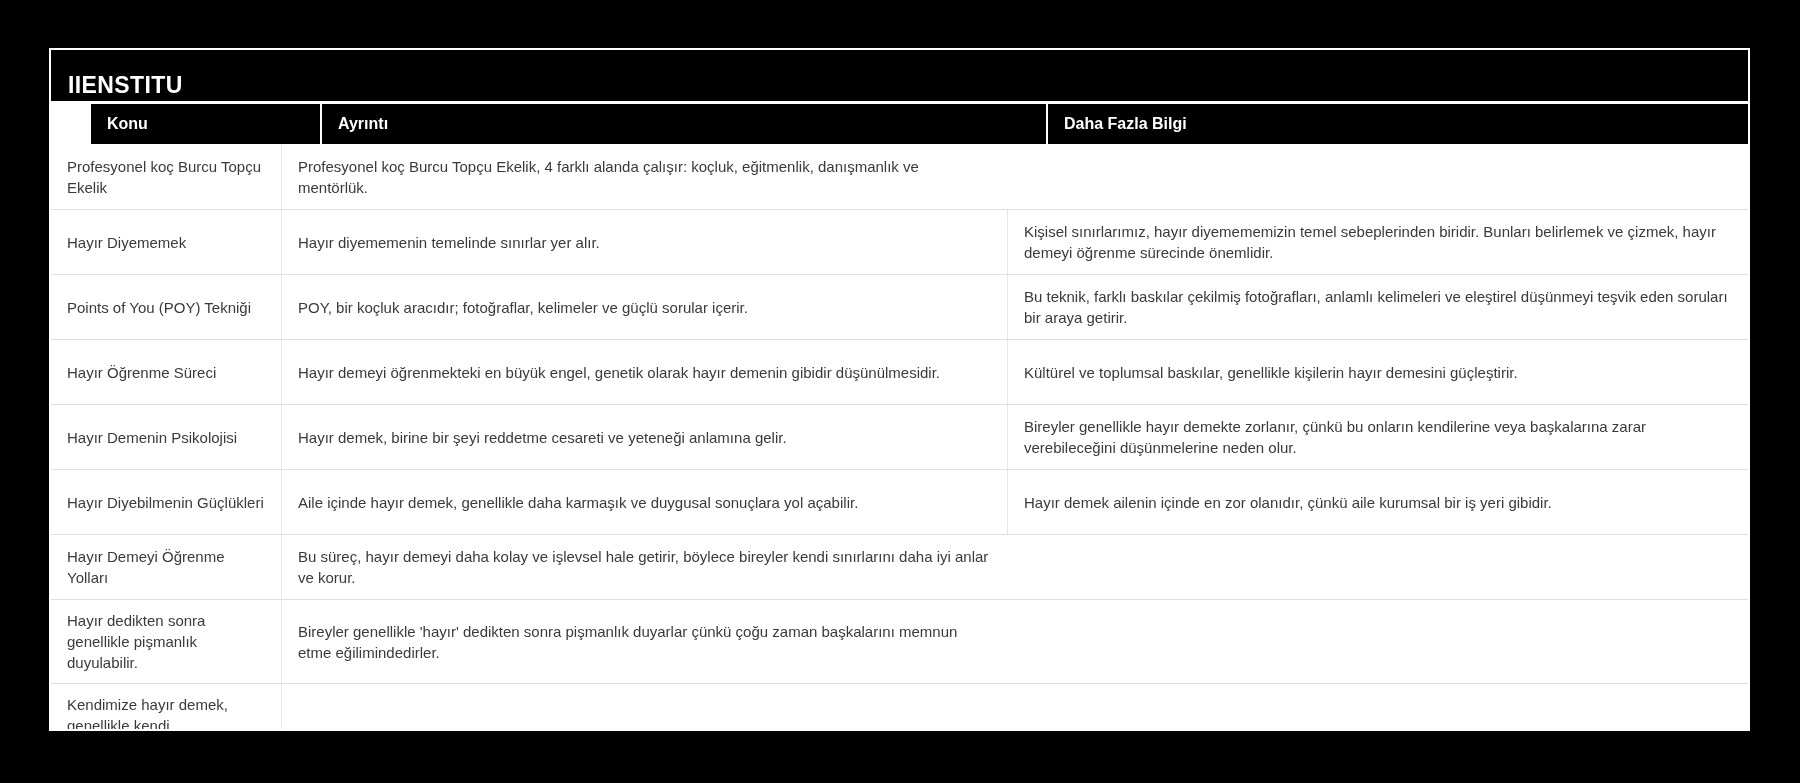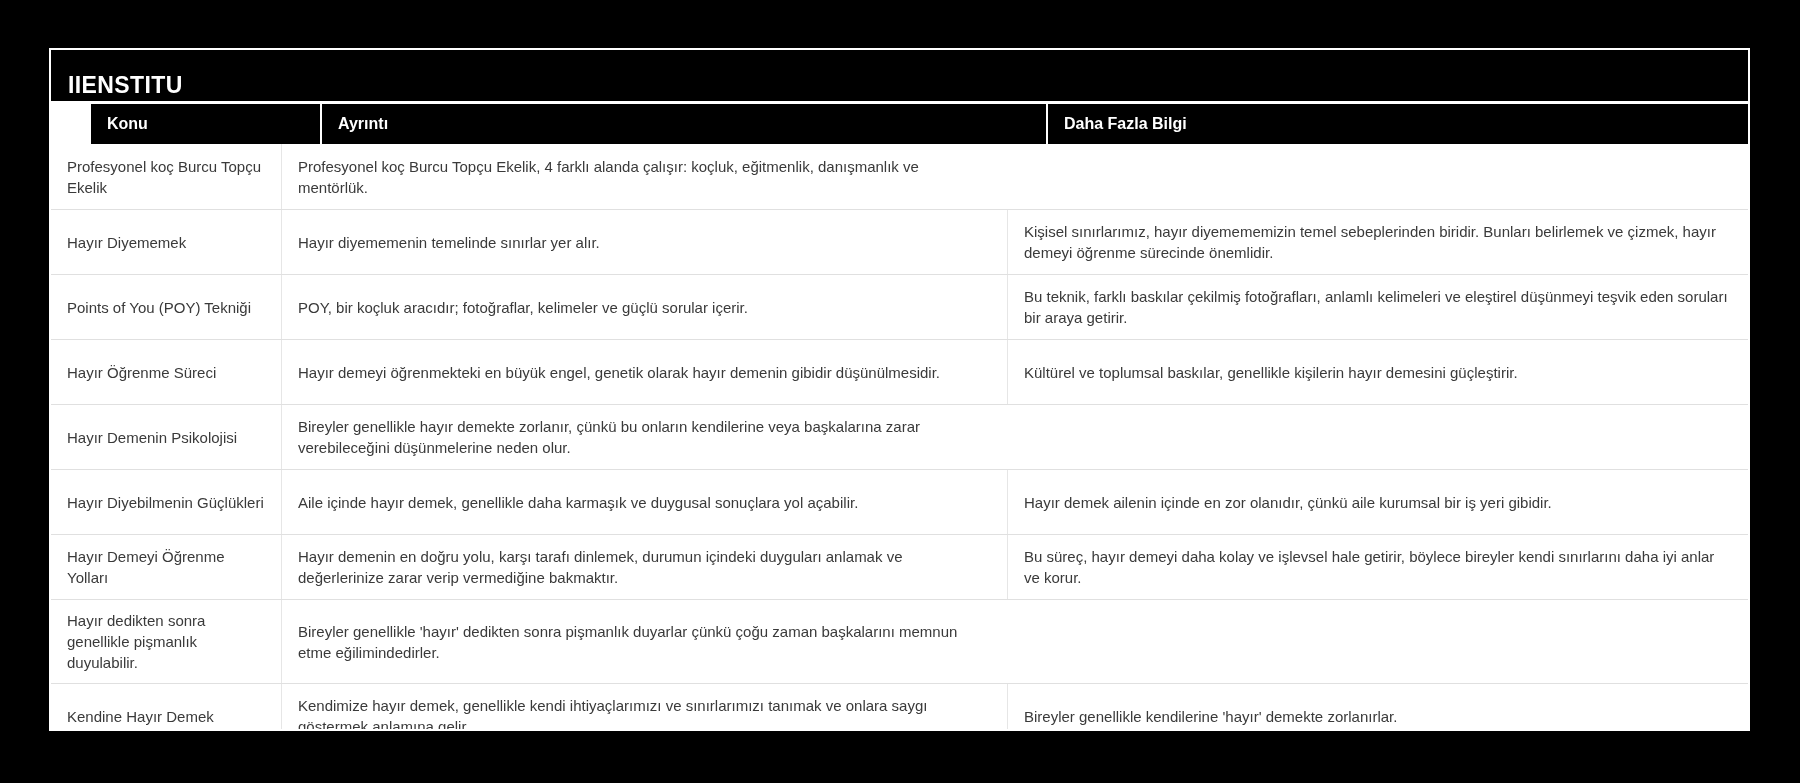--- a/index.html
+++ b/index.html
@@ -140,58 +140,55 @@
           </div>
           <div class="cell">
             <span>Kültürel ve toplumsal baskılar, genellikle kişilerin hayır demesini güçleştirir.</span>
           </div>
         </div>
         <div class="row">
           <div class="cell">
             <span>Hayır Demenin Psikolojisi</span>
           </div>
           <div class="cell">
+            <span>Hayır demek, birine bir şeyi reddetme cesareti ve yeteneği anlamına gelir.</span>
+          </div>
+          <div class="cell">
             <span>Bireyler genellikle hayır demekte zorlanır, çünkü bu onların kendilerine veya başkalarına zarar verebileceğini düşünmelerine neden olur.</span>
           </div>
         </div>
         <div class="row">
           <div class="cell">
             <span>Hayır Diyebilmenin Güçlükleri</span>
           </div>
           <div class="cell">
             <span>Aile içinde hayır demek, genellikle daha karmaşık ve duygusal sonuçlara yol açabilir.</span>
           </div>
           <div class="cell">
             <span>Hayır demek ailenin içinde en zor olanıdır, çünkü aile kurumsal bir iş yeri gibidir.</span>
           </div>
         </div>
         <div class="row">
           <div class="cell">
             <span>Hayır Demeyi Öğrenme Yolları</span>
           </div>
           <div class="cell">
-            <span>Hayır demenin en doğru yolu, karşı tarafı dinlemek, durumun içindeki duyguları anlamak ve değerlerinize zarar verip vermediğine bakmaktır.</span>
-          </div>
-          <div class="cell">
             <span>Bu süreç, hayır demeyi daha kolay ve işlevsel hale getirir, böylece bireyler kendi sınırlarını daha iyi anlar ve korur.</span>
           </div>
         </div>
         <div class="row">
           <div class="cell">
             <span>Hayır dedikten sonra genellikle pişmanlık duyulabilir.</span>
           </div>
           <div class="cell">
             <span>Bireyler genellikle 'hayır' dedikten sonra pişmanlık duyarlar çünkü çoğu zaman başkalarını memnun etme eğilimindedirler.</span>
           </div>
         </div>
         <div class="row">
           <div class="cell">
-            <span>Kendine Hayır Demek</span>
-          </div>
-          <div class="cell">
             <span>Kendimize hayır demek, genellikle kendi ihtiyaçlarımızı ve sınırlarımızı tanımak ve onlara saygı göstermek anlamına gelir.</span>
           </div>
           <div class="cell">
             <span>Bireyler genellikle kendilerine 'hayır' demekte zorlanırlar.</span>
           </div>
         </div>
       </div>
 
   </div>
 </div>

